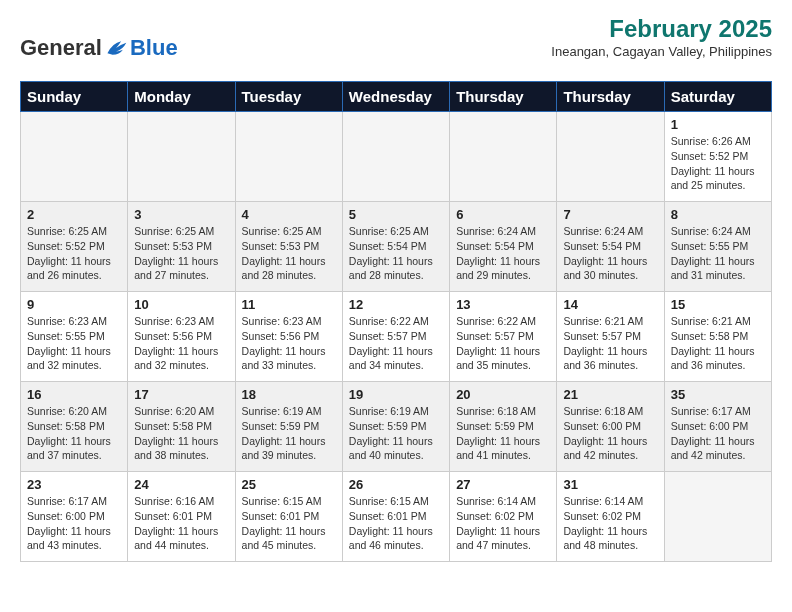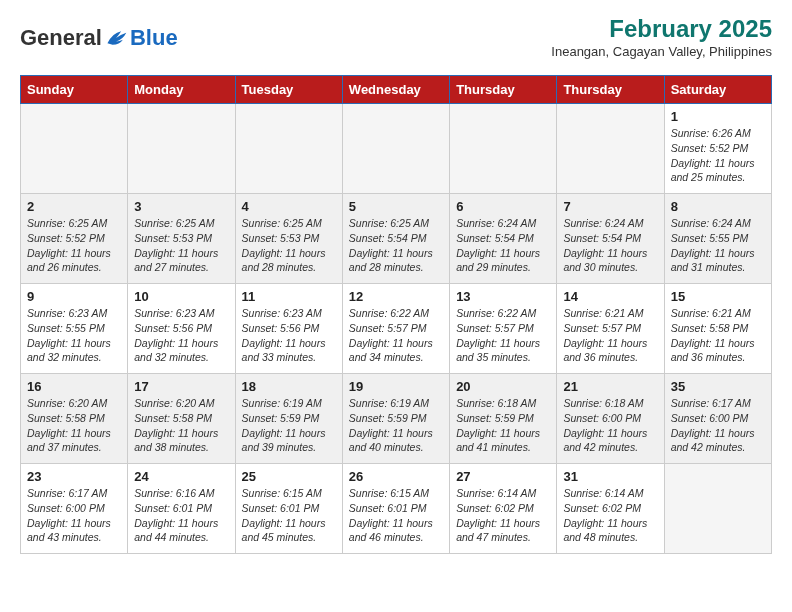--- a/index.html
+++ b/index.html
@@ -5,23 +5,23 @@
     * { box-sizing: border-box; margin: 0; padding: 0; }
     body {
       font-family: Arial, sans-serif;
       background: #fff;
       width: 792px;
       min-height: 612px;
       padding: 16px 20px;
     }
     .header {
       display: flex;
-      align-items: center;
+      align-items: flex-end;
       justify-content: space-between;
-      margin-bottom: 16px;
+      margin-bottom: 22px;
     }
     .logo {
       display: flex;
       flex-direction: column;
       align-items: flex-start;
     }
     .logo-text {
       display: flex;
       align-items: flex-end;
       font-size: 22px;
@@ -50,23 +50,23 @@
       color: #333;
       margin-top: 2px;
     }
     .calendar {
       width: 100%;
       border-collapse: collapse;
       border: 1px solid #ccc;
       table-layout: fixed;
     }
     .calendar th {
-      background: #b91c1c;
+      background: #0f172a;
       color: #fff;
-      font-size: 13px;
+      font-size: 15px;
       font-weight: bold;
       padding: 6px 6px;
       text-align: left;
       border: 1px solid #2a6ab5;
     }
     .calendar td {
       vertical-align: top;
       border: 1px solid #ccc;
       padding: 5px 6px;
       height: 90px;
@@ -80,21 +80,20 @@
     .day-number {
       font-size: 13px;
       font-weight: bold;
       margin-bottom: 2px;
       color: #222;
     }
     .day-info {
       font-size: 10.5px;
       color: #333;
       line-height: 1.4;
-      font-style: italic;
     }
     tr:nth-child(odd) td { background: #fff; }
     tr:nth-child(even) td { background: #f0f0f0; }
     tr:nth-child(odd) td.empty { background: #f5f5f5; }
     tr:nth-child(even) td.empty { background: #e8e8e8; }
   </style>
 </head>
 <body>
 
 <div class="header">

